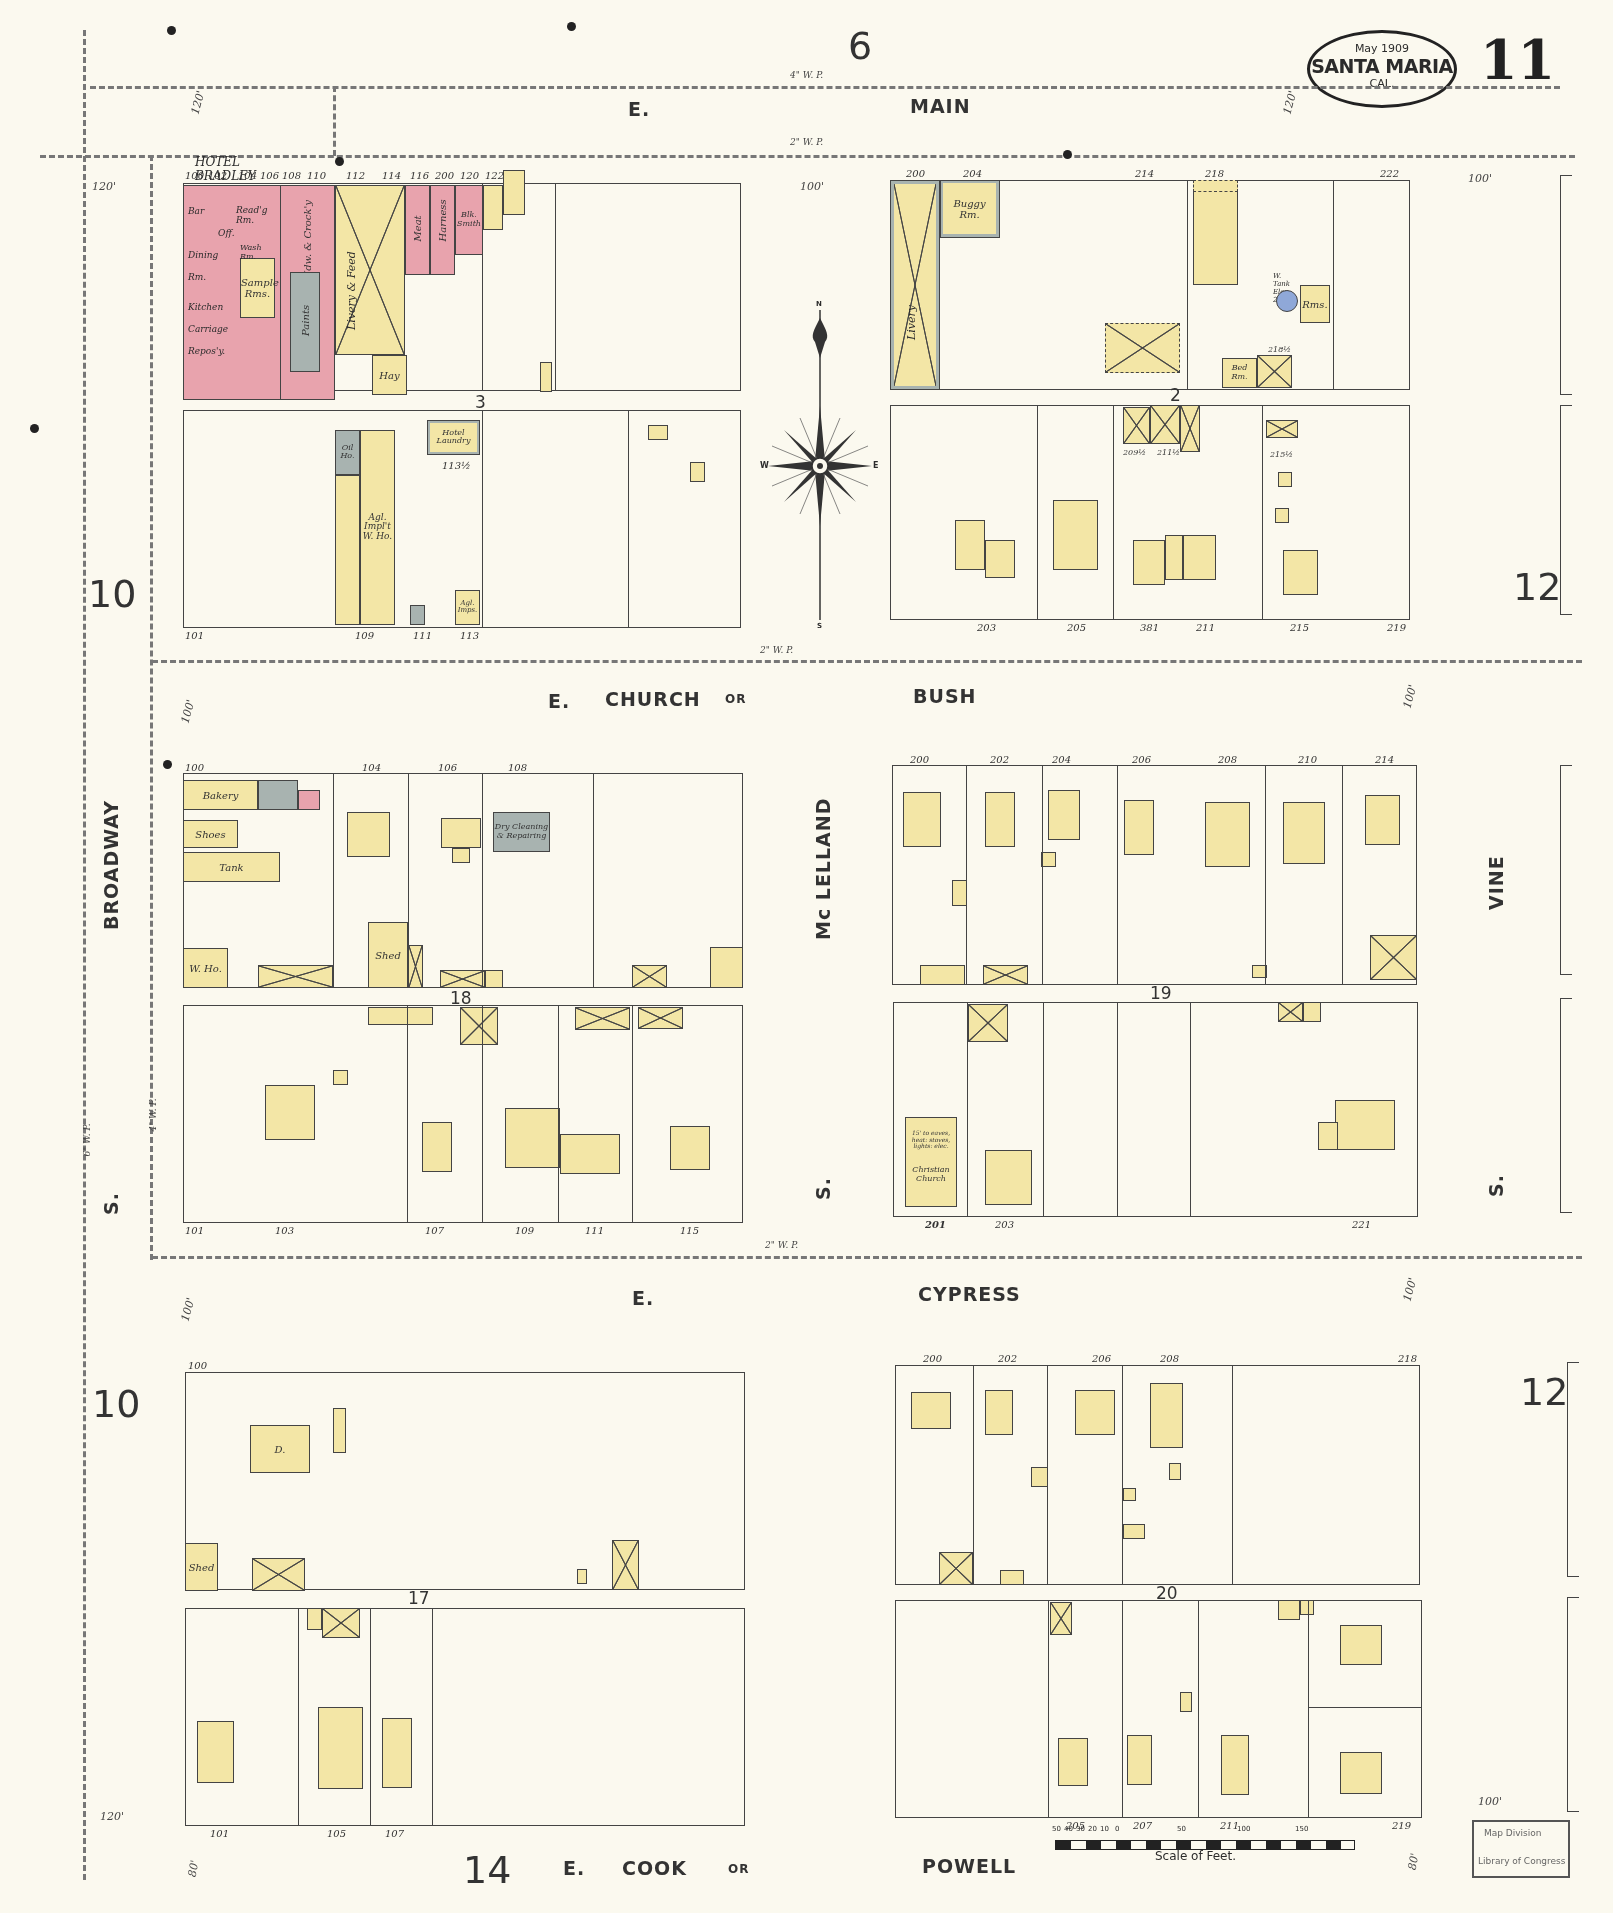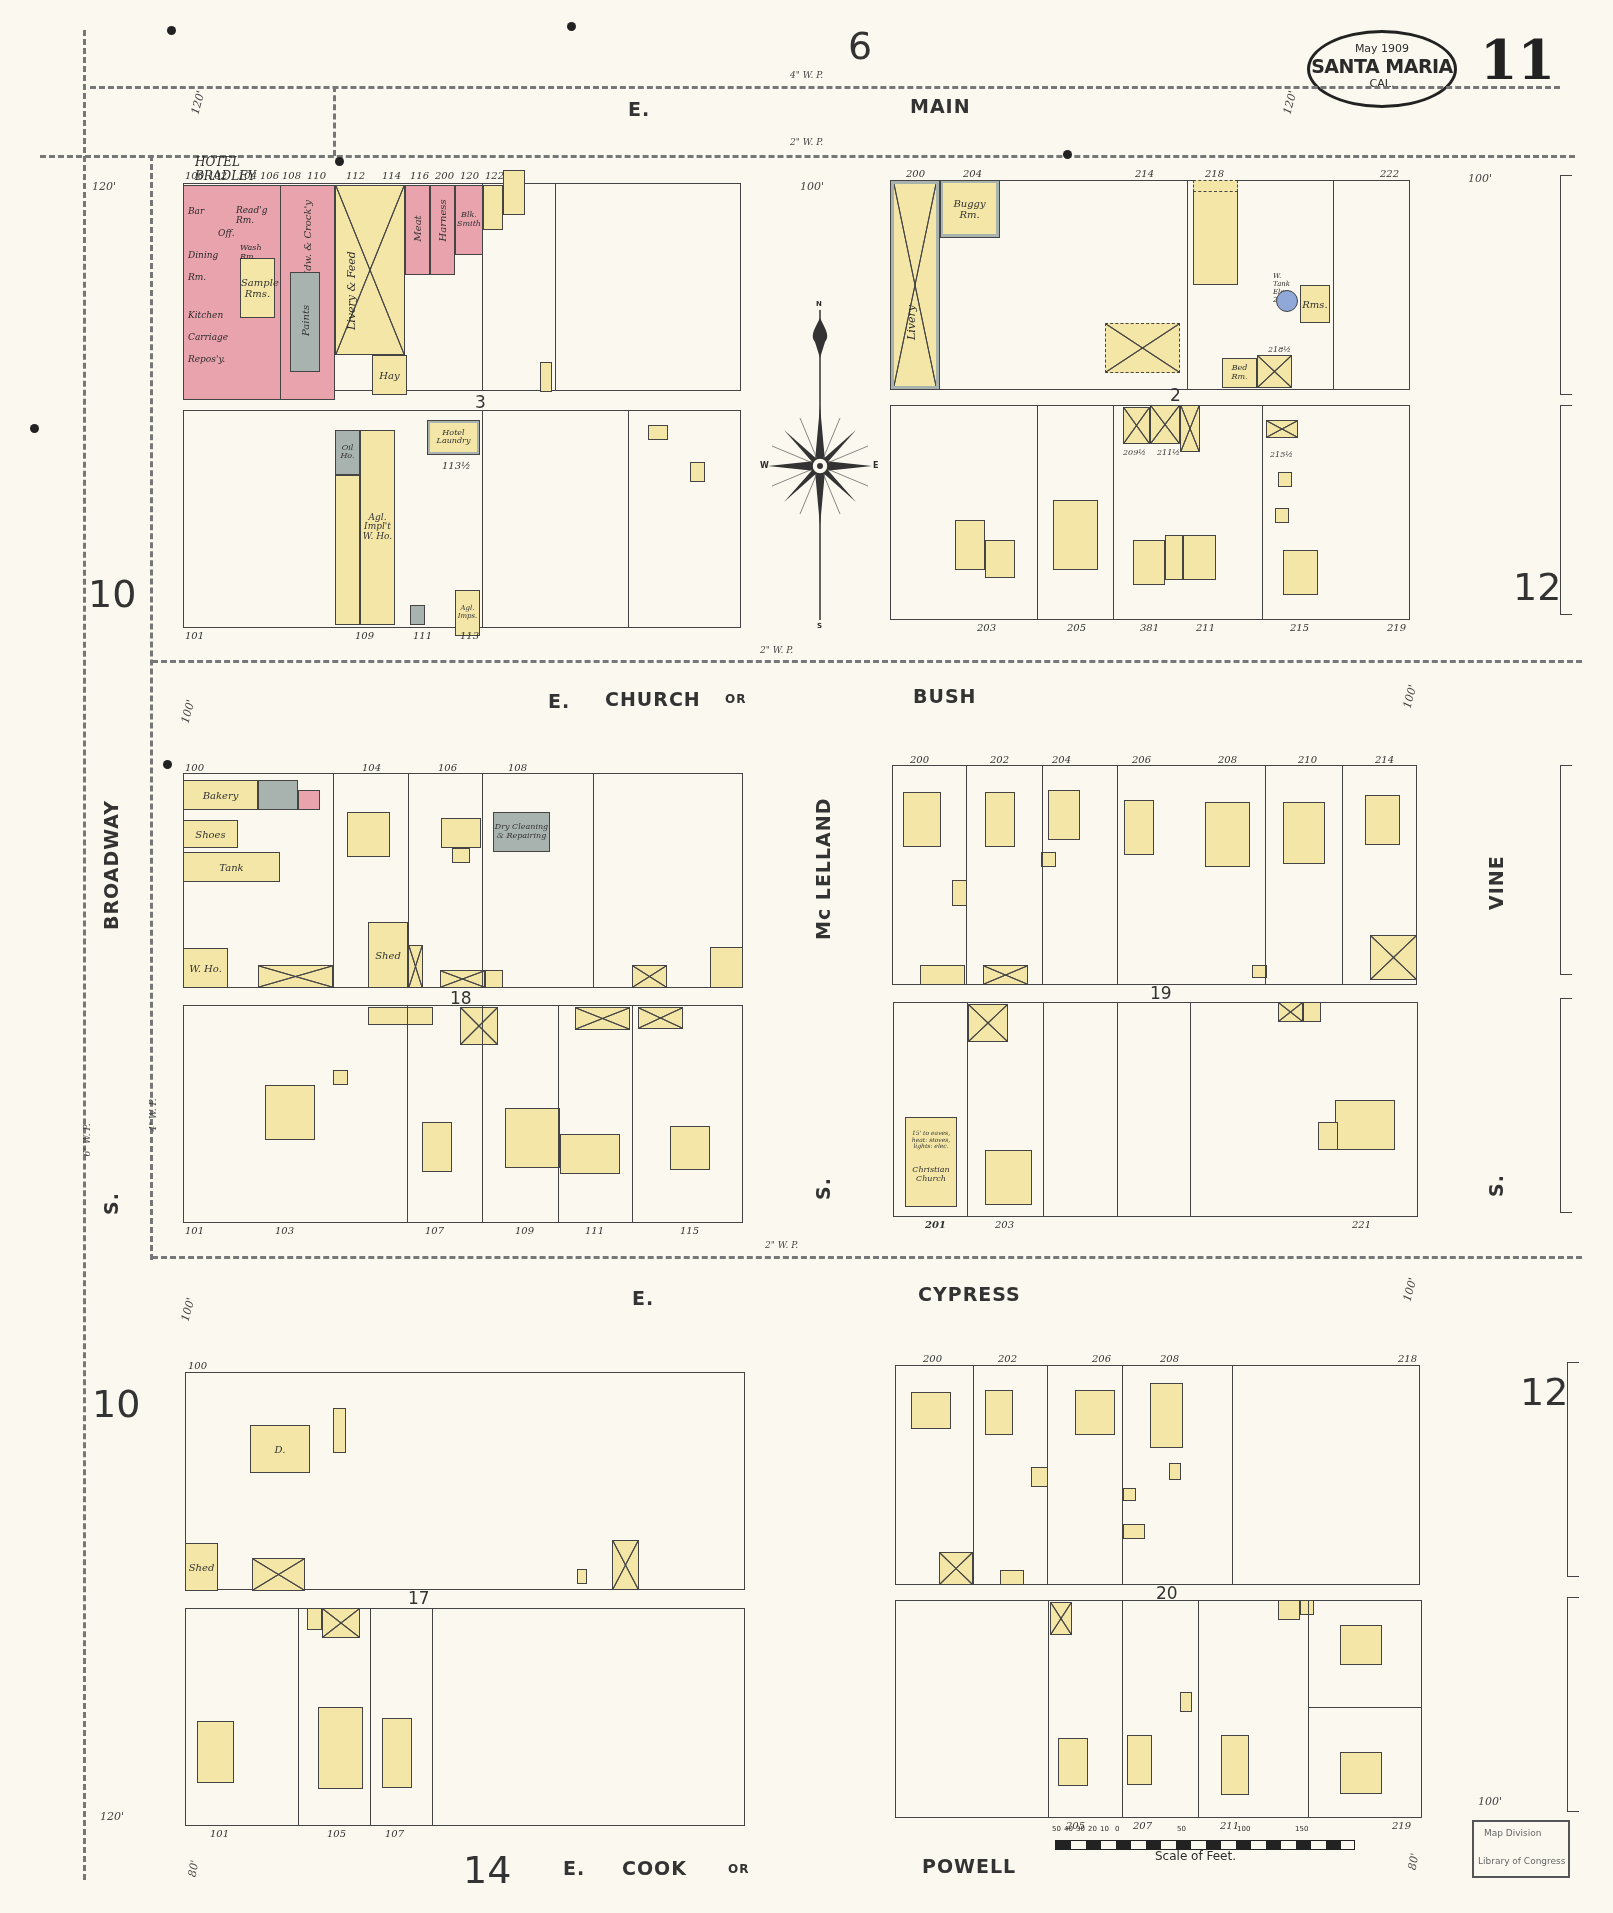--- a/index.html
+++ b/index.html
@@ -147,21 +147,21 @@
   <div class="bldg stone" style="left:290px;top:272px;width:30px;height:100px;">
     <span class="lbl" style="transform:translateY(-50%) rotate(-90deg);white-space:nowrap;">Paints</span>
   </div>
   <div class="bldg" style="left:240px;top:258px;width:35px;height:60px;">
     <span class="lbl">Sample Rms.</span>
   </div>
   <div class="abs" style="left:188px;top:200px;font-family:'DejaVu Serif',serif;font-style:italic;font-size:9px;line-height:22px;">
     <div>Bar</div>
     <div style="margin-left:30px;">Off.</div>
     <div>Dining Rm.</div>
-    <div style="margin-top:16px;">Kitchen</div>
+    <div style="margin-top:8px;">Kitchen</div>
     <div>Carriage Repos'y.</div>
   </div>
   <div class="abs" style="left:236px;top:205px;font-family:'DejaVu Serif',serif;font-style:italic;font-size:9px;width:40px;">Read'g Rm.</div>
   <div class="abs" style="left:240px;top:243px;font-family:'DejaVu Serif',serif;font-style:italic;font-size:8px;">Wash Rm.</div>
 
   <div class="bldg xcross" style="left:335px;top:185px;width:70px;height:170px;"></div>
   <div class="abs" style="left:345px;top:330px;font-family:'DejaVu Serif',serif;font-style:italic;font-size:11px;transform:rotate(-90deg);transform-origin:left top;white-space:nowrap;">Livery &amp; Feed</div>
   <div class="bldg" style="left:372px;top:355px;width:35px;height:40px;">
     <span class="lbl">Hay</span>
   </div>
@@ -185,21 +185,21 @@
   <div class="bldg" style="left:360px;top:430px;width:35px;height:195px;">
     <span class="lbl" style="font-size:9px;">Agl. Impl't W. Ho.</span>
   </div>
   <div class="bldg stone" style="left:427px;top:420px;width:53px;height:35px;">
     <div class="bldg" style="left:2px;top:2px;right:2px;bottom:2px;border:none;">
       <span class="lbl" style="font-size:8px;">Hotel Laundry</span>
     </div>
   </div>
   <div class="addr" style="left:442px;top:460px;">113½</div>
   <div class="bldg stone" style="left:410px;top:605px;width:15px;height:20px;"></div>
-  <div class="bldg" style="left:455px;top:590px;width:25px;height:46px;text-decoration:underline;">
+  <div class="bldg" style="left:455px;top:590px;width:25px;height:35px;text-decoration:underline;">
     <span class="lbl" style="font-size:7px;">Agl. Imps.</span>
   </div>
   <div class="bldg" style="left:648px;top:425px;width:20px;height:15px;"></div>
   <div class="bldg" style="left:690px;top:462px;width:15px;height:20px;"></div>
   <div class="lot-box" style="left:482px;top:183px;width:0;height:208px;border-width:0 0 0 1.5px;"></div>
   <div class="lot-box" style="left:555px;top:183px;width:0;height:208px;border-width:0 0 0 1.5px;"></div>
   <div class="lot-box" style="left:482px;top:410px;width:0;height:218px;border-width:0 0 0 1.5px;"></div>
   <div class="lot-box" style="left:628px;top:410px;width:0;height:218px;border-width:0 0 0 1.5px;"></div>
 
   <div class="addr" style="left:185px;top:170px;">100</div>

